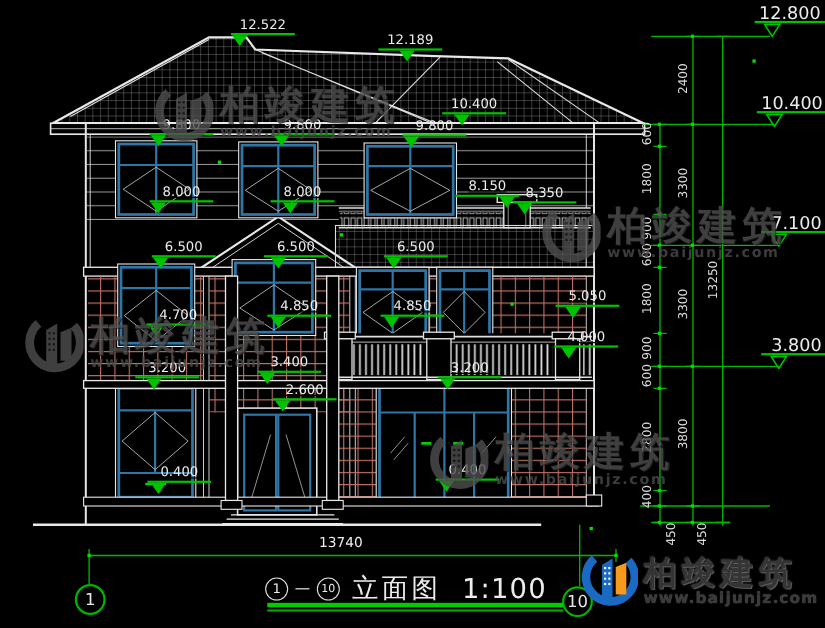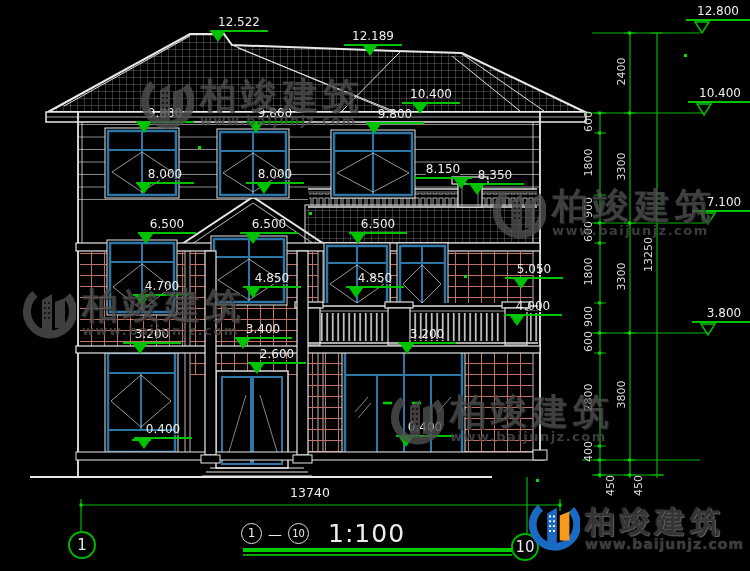--- a/index.html
+++ b/index.html
@@ -6,21 +6,21 @@
   #canvas{position:relative;width:750px;height:571px;background:#000;overflow:hidden;
           font-family:"DejaVu Sans",sans-serif;}
   #drawing{position:absolute;left:0;top:0;z-index:1;}
   
   .marker{position:absolute;width:58px;z-index:4;text-decoration:underline;}
   .marker .val{display:block;text-align:center;font-size:12px;line-height:13px;color:#ededed;white-space:nowrap;}
   .marker .mline{display:block;height:2px;background:#00c300;margin-top:1px;}
   .marker .tri{display:block;width:0;height:0;border-left:7px solid transparent;border-right:7px solid transparent;border-top:10px solid #00c300;}
   
   .flag{position:absolute;width:64px;z-index:4;}
-  .flag .val{display:block;text-align:center;font-size:12px;line-height:13px;color:#ededed;white-space:nowrap;}
+  .flag .val{display:block;text-align:center;font-size:16px;line-height:13px;color:#ededed;white-space:nowrap;}
   .flag .fline{display:block;height:2px;background:#00c300;margin-top:1px;}
   .flag svg{display:block;margin-left:8px;}
   
   .rot{position:absolute;width:44px;text-align:center;font-size:11px;color:#dcdcdc;
        transform:rotate(-90deg);z-index:4;white-space:nowrap;}
   .dimh{position:absolute;width:80px;text-align:center;font-size:12.5px;color:#ededed;z-index:4;}
   
   .bubble{position:absolute;width:24px;height:24px;border:2px solid #00b400;border-radius:50%;
           color:#e8e8e8;font-size:15px;line-height:24px;text-align:center;z-index:4;background:#000;}
   
@@ -428,20 +428,21 @@
 <span class="rot" style="left:626px;top:248px">13250</span>
 <span class="dimh" style="left:270px;top:485px">13740</span>
 
 <div class="bubble" style="left:68px;top:531px">1</div>
 <div class="bubble" style="left:511px;top:533px">10</div>
 
 <div class="titleblock">
   <span class="tcirc">1</span>
   <span class="tdash">—</span>
   <span class="tcirc small">10</span>
+  <span class="tname">立面图</span>
   <span class="tscale">1:100</span>
 </div>
 <div class="underline1"></div>
 <div class="underline2"></div>
 
 <div class="wm" style="left:138px;top:76px">
   <svg width="56" height="58" viewBox="0 0 56 58">
         <path d="M15 8 A23 23 0 1 0 47 10" fill="none" stroke="#4f4f4f" stroke-width="8"></path>
         <polygon points="22,14 32,8 32,46 22,46" fill="#4f4f4f"></polygon>
         <polygon points="35,16 45,12 45,42 35,42" fill="#4f4f4f"></polygon>

